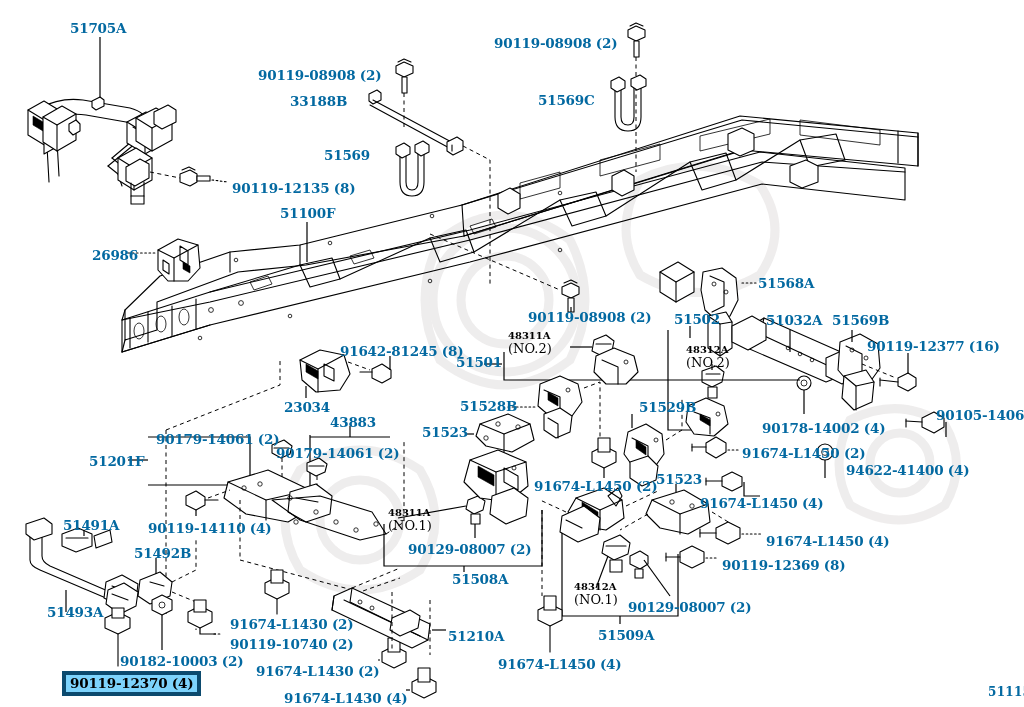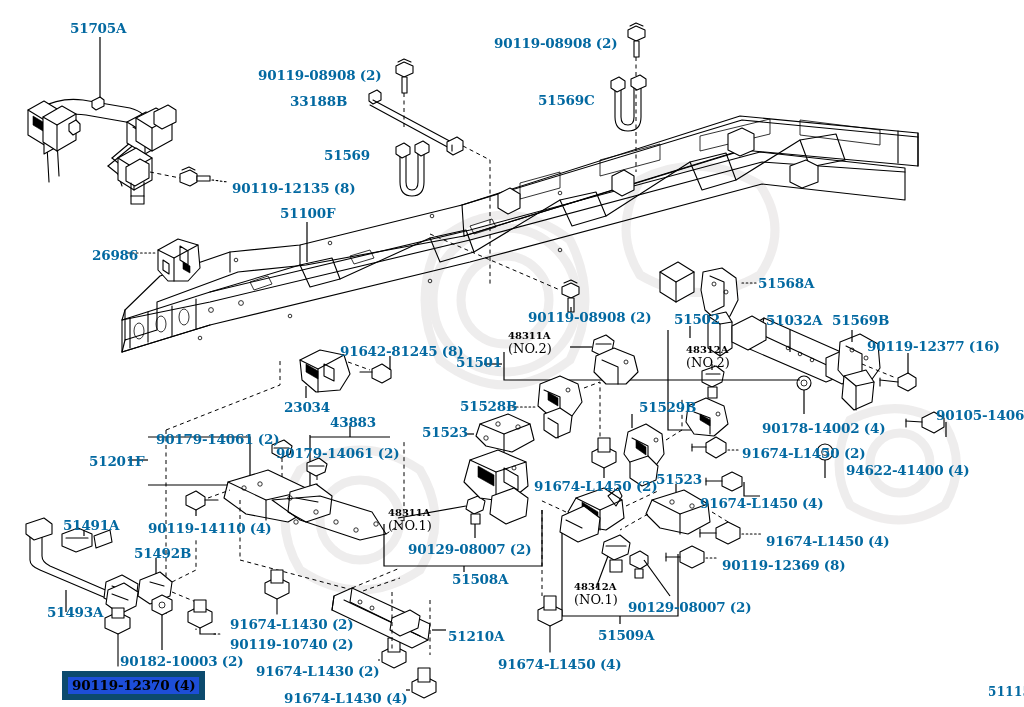--- a/index.html
+++ b/index.html
@@ -25,22 +25,22 @@
     position: absolute;
     font-family: "DejaVu Serif", serif;
     font-weight: bold;
     font-size: 13.5px;
     color: #0369a1;
     white-space: nowrap;
     letter-spacing: -0.2px;
     line-height: 1.05;
   }
   .lbl.hl {
-    background: #1d4ed8;
-    border: 6px solid #0c4a6e;
+    background: #7dd3fc;
+    border: 4px solid #0c4a6e;
     padding: 1px 4px 2px 4px;
     color: #000000;
     box-sizing: border-box;
   }
   .lbl.diagid {
     font-size: 12px;
     font-weight: bold;
     letter-spacing: 0.3px;
     margin-left: 44px;
   }

